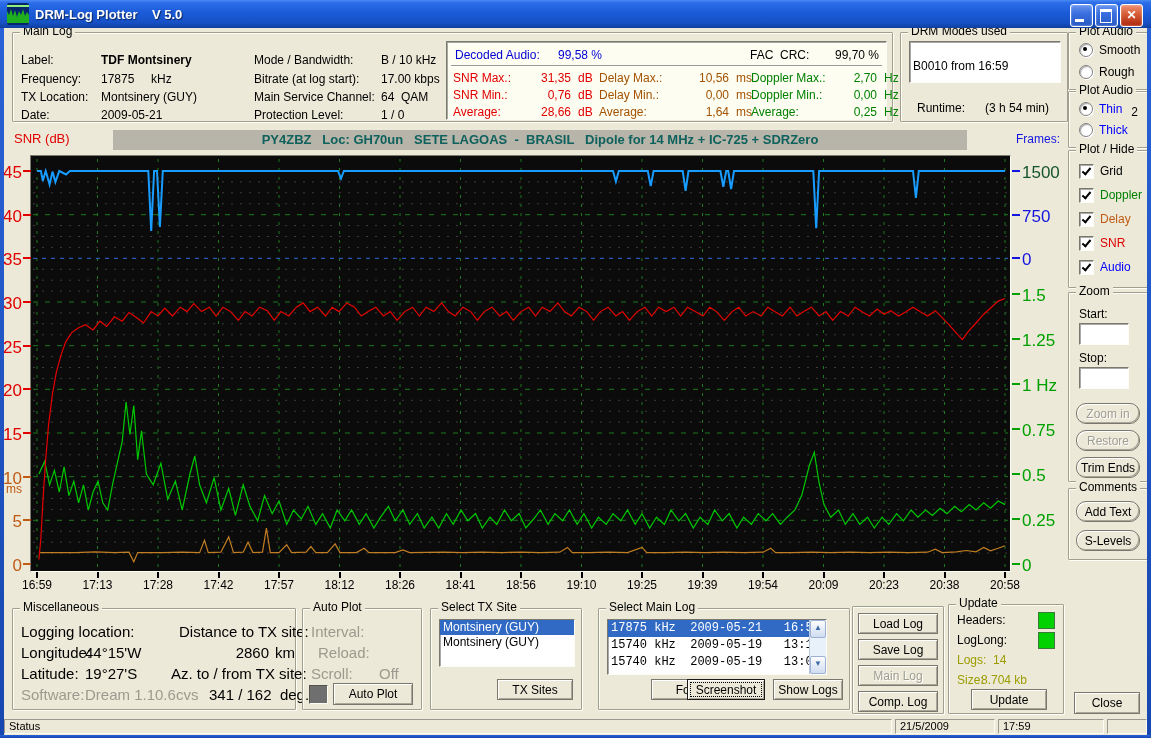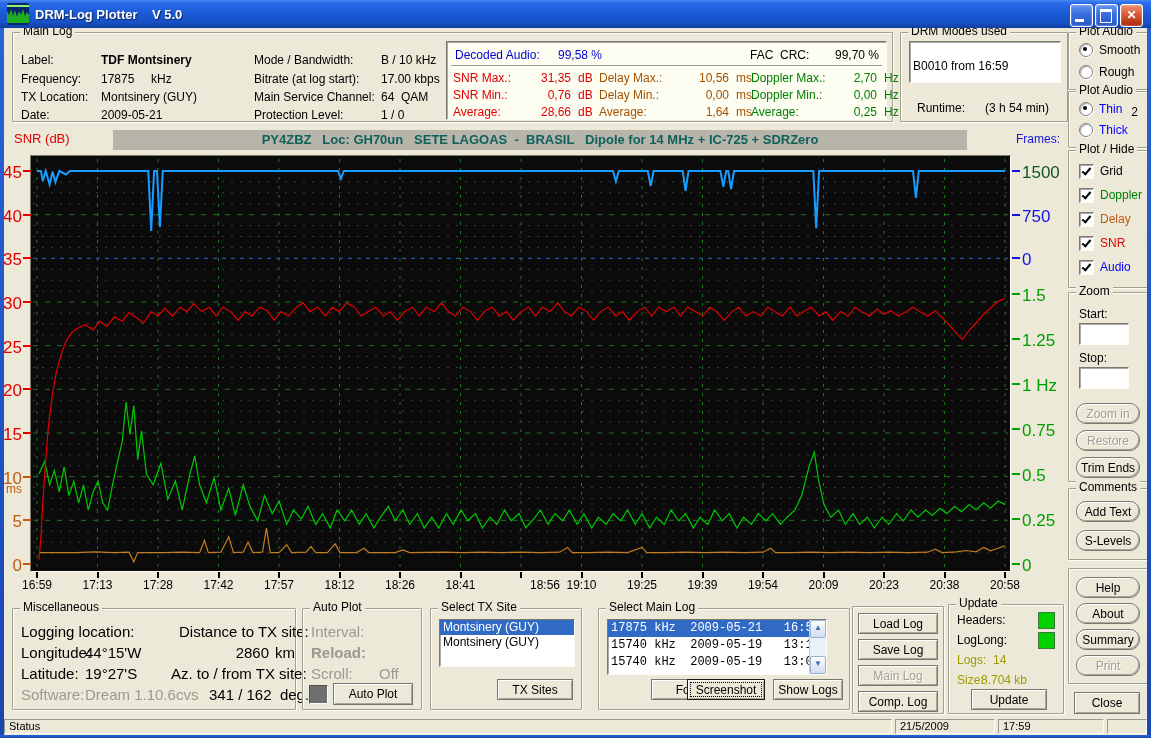--- a/index.html
+++ b/index.html
@@ -256,30 +256,20 @@
           <button class="btn sbtn">Trim Ends</button>
         </div>
     </div>
   </div>
   <div class="group sb" id="g-com">
     <span class="cap">Comments</span>
     <div class="gc" style="top:12px;">
         <div id="com-btns" style="display:flex;flex-direction:column;gap:8px;">
           <button class="btn sbtn">Add Text</button>
           <button class="btn sbtn">S-Levels</button>
-        </div>
-      </div>
-  </div>
-  <div class="group sb" id="g-help">
-    <div class="gc" style="top:8px;">
-        <div id="help-btns" style="display:flex;flex-direction:column;gap:5px;">
-          <button class="btn sbtn">Help</button>
-          <button class="btn sbtn">About</button>
-          <button class="btn sbtn">Summary</button>
-          <button class="btn sbtn" disabled="">Print</button>
         </div>
       </div>
   </div>
   <button class="btn" id="btn-close">Close</button>
 
   <div id="chart-header">PY4ZBZ   Loc: GH70un   SETE LAGOAS  -  BRASIL   Dipole for 14 MHz + IC-725 + SDRZero</div>
   <span id="snr-label">SNR (dB)</span>
   <span id="frames-label">Frames:</span>
   <span id="ms-label">ms</span>
   <div id="plot-panel">
@@ -393,21 +383,21 @@
       <div class="xlab" style="left: 196.5px;">17:42</div>
       <div class="xtick" style="left: 278px;"></div>
       <div class="xlab" style="left: 257px;">17:57</div>
       <div class="xtick" style="left: 338.5px;"></div>
       <div class="xlab" style="left: 317.5px;">18:12</div>
       <div class="xtick" style="left: 399px;"></div>
       <div class="xlab" style="left: 378px;">18:26</div>
       <div class="xtick" style="left: 459.5px;"></div>
       <div class="xlab" style="left: 438.5px;">18:41</div>
       <div class="xtick" style="left: 520px;"></div>
-      <div class="xlab" style="left: 523px; text-align: center;">18:56</div>
+      <div class="xlab" style="left: 499px; text-align: center;">18:56</div>
       <div class="xtick" style="left: 580.5px;"></div>
       <div class="xlab" style="left: 559.5px;">19:10</div>
       <div class="xtick" style="left: 641px;"></div>
       <div class="xlab" style="left: 620px;">19:25</div>
       <div class="xtick" style="left: 701.5px;"></div>
       <div class="xlab" style="left: 680.5px;">19:39</div>
       <div class="xtick" style="left: 762px;"></div>
       <div class="xlab" style="left: 741px;">19:54</div>
       <div class="xtick" style="left: 822.5px;"></div>
       <div class="xlab" style="left: 801.5px;">20:09</div>
@@ -432,21 +422,21 @@
     <span class="ms" style="left:158px;top:56px">Az. to / from TX site:</span>
     <span class="ms gray" style="left:8px;top:77px">Software:</span>
     <span class="ms gray" style="left:72px;top:77px">Dream 1.10.6cvs</span>
     <span class="ms" style="left:196px;top:77px">341 / 162  deg.</span>
   </div>
 
   <div class="group" id="g-auto">
     <span class="cap">Auto Plot</span>
     <div id="auto-rows">
         <span class="ms gray" style="left: 8px; top: 14px;">Interval:</span>
-        <span class="ms gray" style="left: 8px; top: 35px; font-weight: bold;">Reload:</span>
+        <span class="ms gray" style="left: 15px; top: 35px;">Reload:</span>
         <span class="ms gray" style="left: 8px; top: 56px;">Scroll:</span>
         <span class="ms gray" style="left: 76px; top: 56px;">Off</span>
       </div>
     <div id="auto-square"></div>
     <button class="btn" style="left:30px;top:74px;width:80px;height:22px">Auto Plot</button>
   </div>
 
   <div class="group" id="g-tx">
     <span class="cap">Select TX Site</span>
     <div id="tx-list" class="sunken">

